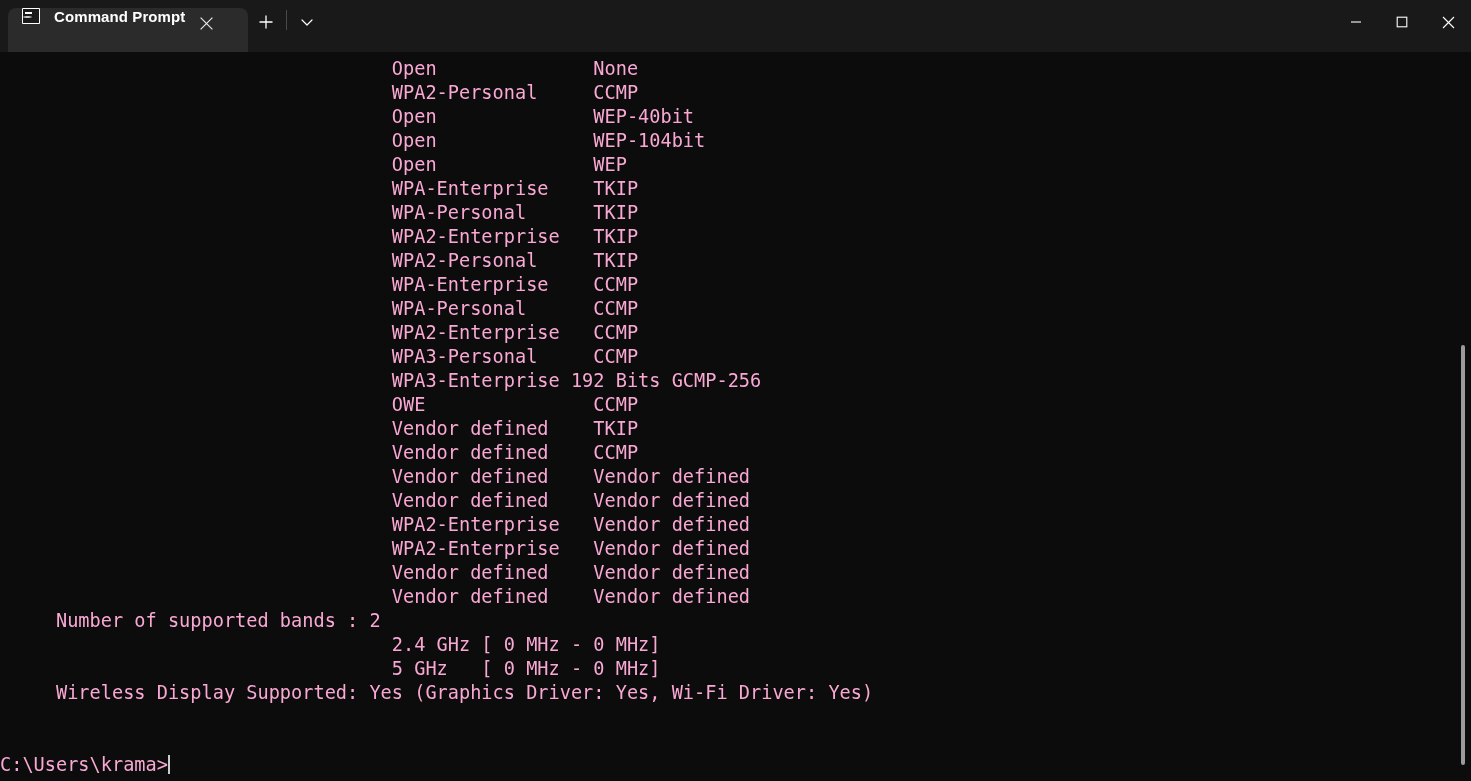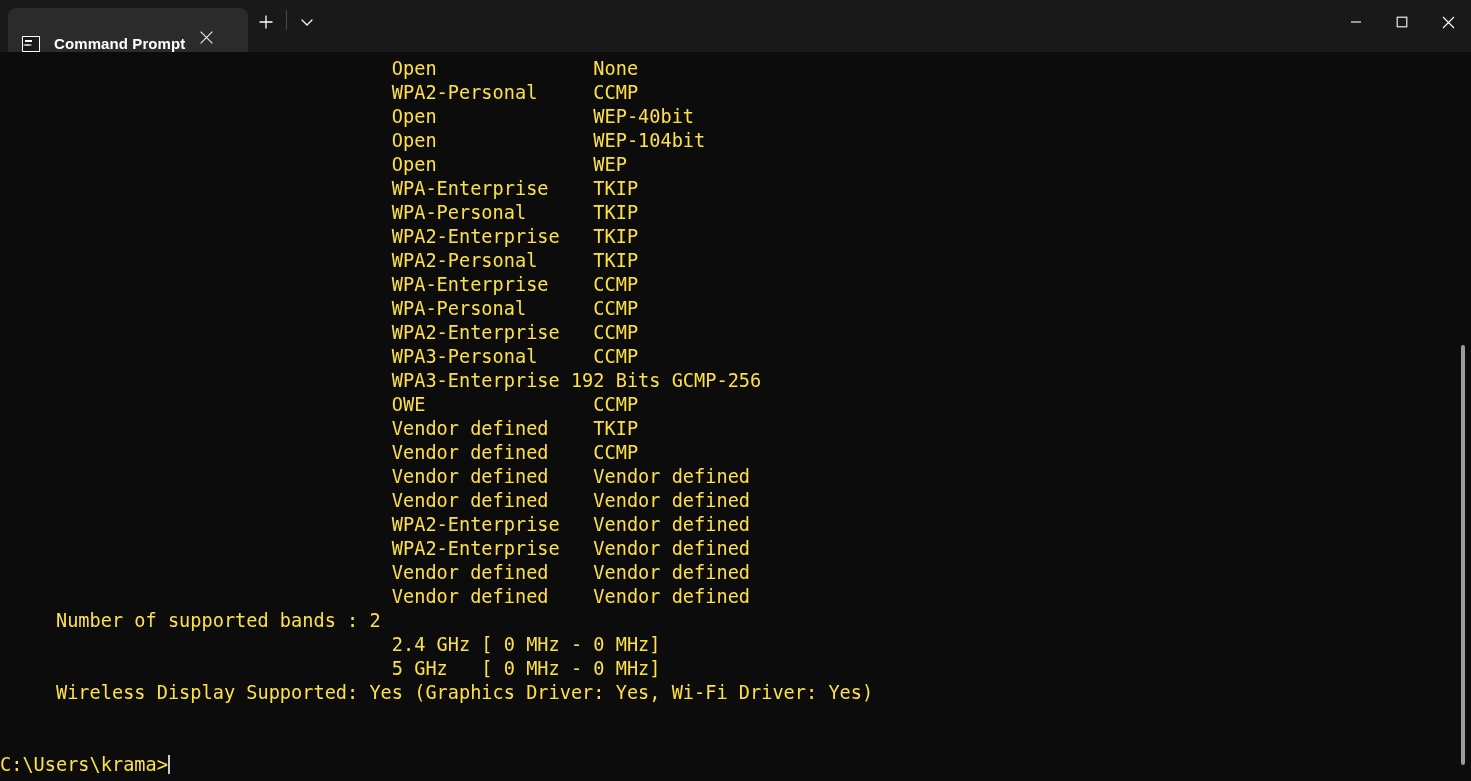--- a/index.html
+++ b/index.html
@@ -39,21 +39,21 @@
   .tabstrip {
     display: flex;
     align-items: flex-end;
     height: 52px;
     padding-left: 8px;
   }
 
   .tab {
     position: relative;
     display: flex;
-    align-items: flex-end;
+    align-items: flex-start;
     height: 44px;
     min-width: 240px;
     max-width: 300px;
     padding: 0 27px 0 14px;
     background: #2b2b2b;
     border-radius: 8px 8px 0 0;
     box-sizing: border-box;
   }
 
   .tab-icon {
@@ -157,21 +157,21 @@
     flex: 1 1 auto;
     background: #0c0c0c;
     overflow: hidden;
   }
 
   .screen {
     position: absolute;
     left: 0;
     top: 0;
     width: 1471px;
-    color: #fde047;
+    color: #f9a8d4;
     font-family: "DejaVu Sans Mono", "Liberation Mono", monospace;
     font-size: 18.6px;
     line-height: 24px;
     white-space: pre;
     letter-spacing: 0px;
   }
 
   .row {
     height: 24px;
     white-space: pre;

